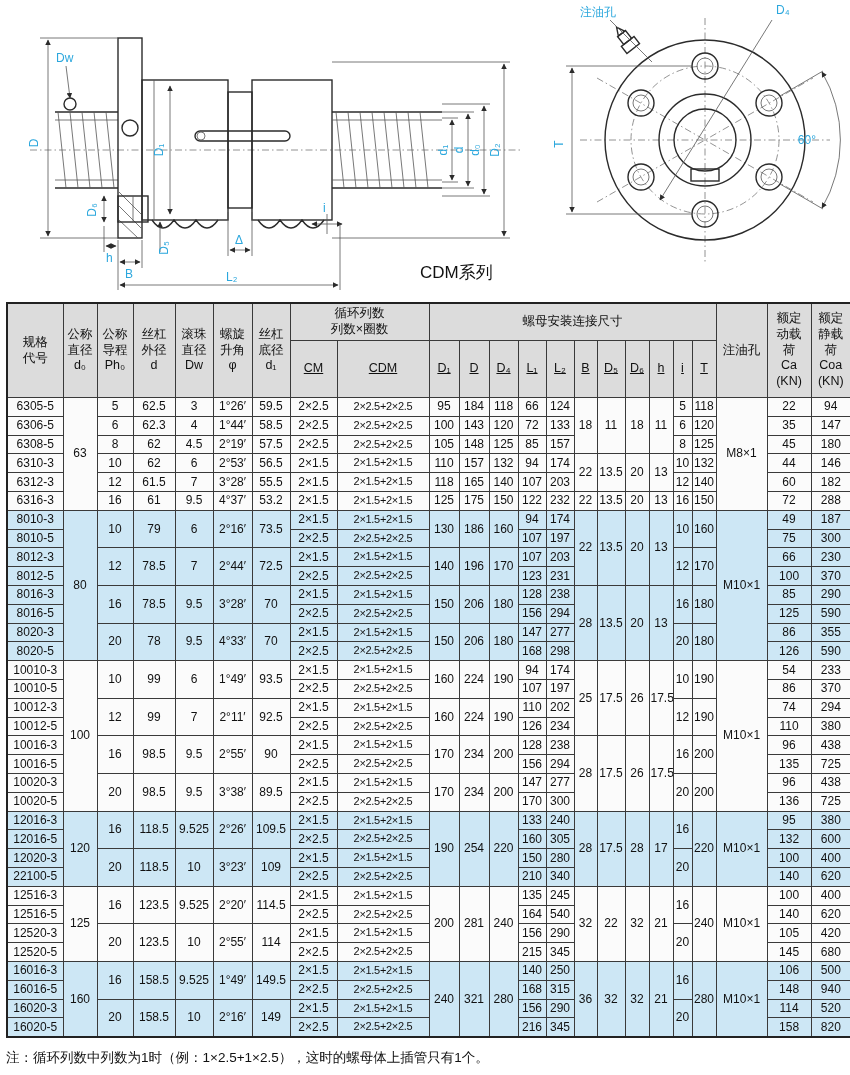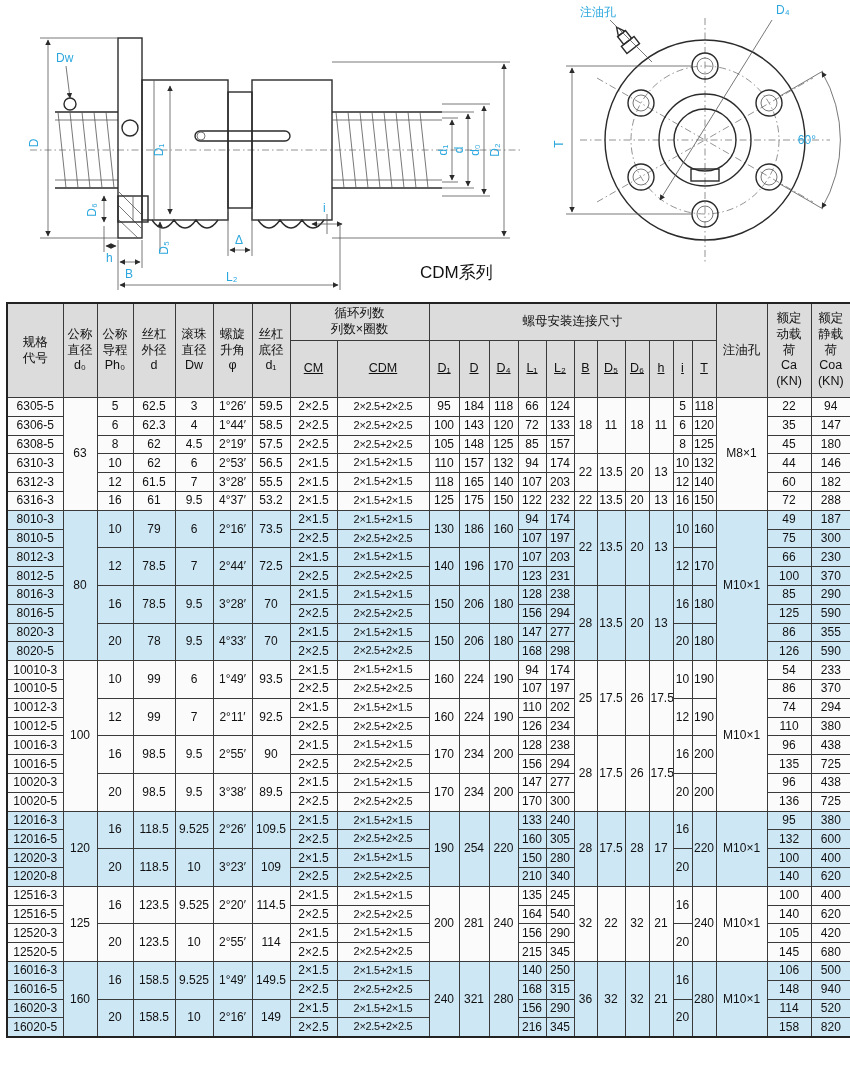--- a/index.html
+++ b/index.html
@@ -741,21 +741,21 @@
             <td rowspan="2">109</td>
             <td>2×1.5</td>
             <td class="sm">2×1.5+2×1.5</td>
             <td>150</td>
             <td>280</td>
             <td rowspan="2">20</td>
             <td>100</td>
             <td>400</td>
           </tr>
           <tr class="blue">
-            <td>12020-8</td>
+            <td>22100-5</td>
             <td>2×2.5</td>
             <td class="sm">2×2.5+2×2.5</td>
             <td>210</td>
             <td>340</td>
             <td>140</td>
             <td>620</td>
           </tr>
           <tr class="white">
             <td>12516-3</td>
             <td rowspan="4">125</td>
@@ -869,13 +869,14 @@
             <td class="sm">2×2.5+2×2.5</td>
             <td>216</td>
             <td>345</td>
             <td>158</td>
             <td>820</td>
           </tr>
         </tbody>
     </table>
   </div>
 
+  <div class="note">注：循环列数中列数为1时（例：1×2.5+1×2.5），这时的螺母体上插管只有1个。</div>
 </div>
 
 </body></html>

